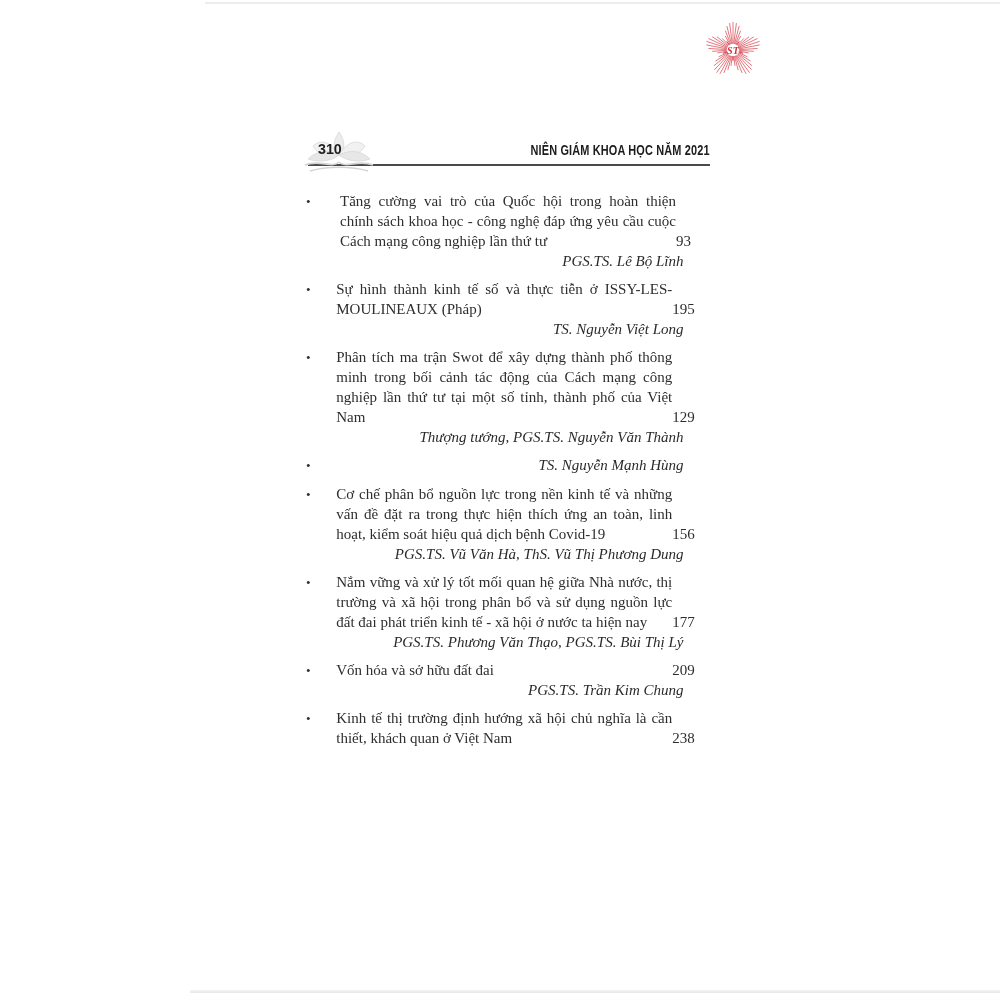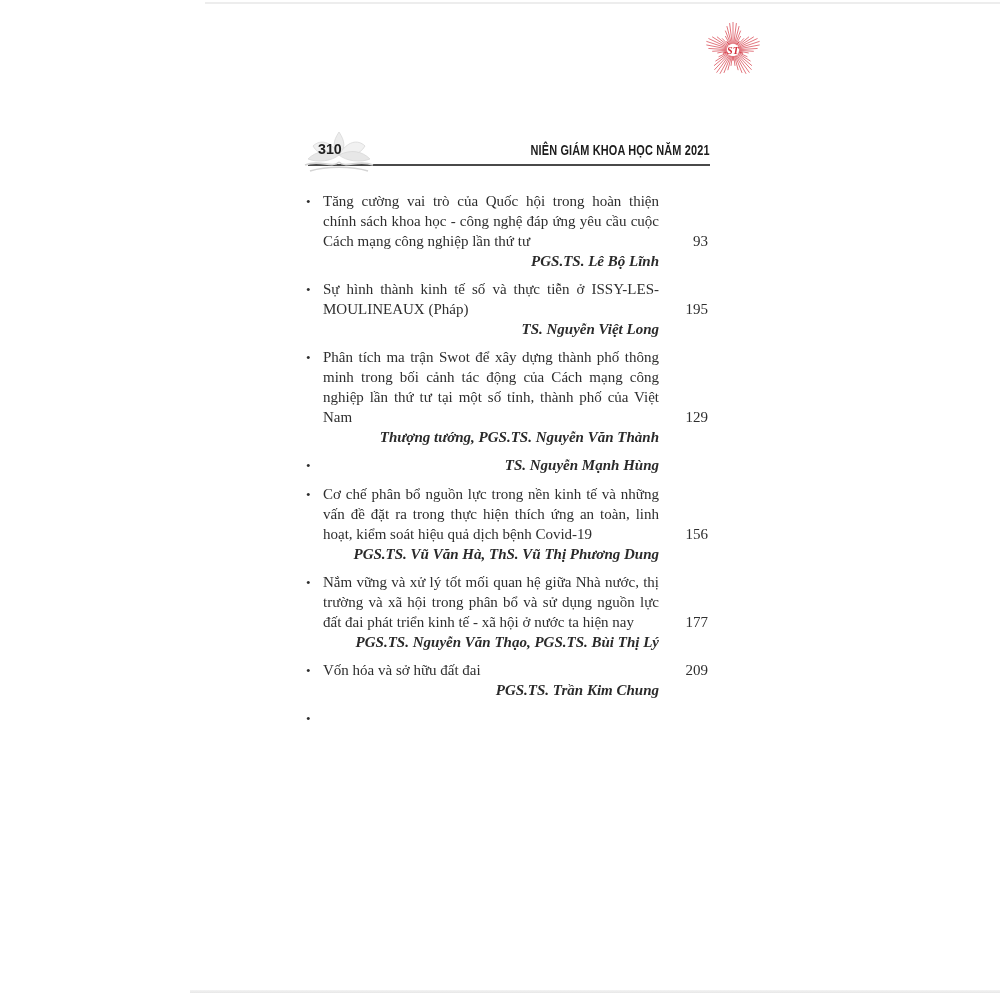--- a/index.html
+++ b/index.html
@@ -49,33 +49,33 @@
     letter-spacing:.2px;
   }
   .toc {
     position:absolute; left:306px; top:191px; width:402px;
   }
   .entry { display:flex; margin-bottom:8px; }
   .bullet {
     width:17px; font-size:13px; line-height:20px; color:#2d2d2d;
     padding-top:1px;
   }
-  .entry-body { flex:1; display:flex; flex-direction:column; }
+  .entry-body { flex:1; display:flex; flex-direction:column;align-items:center; }
   .title-row { display:flex; }
   .title {
     width:336px; text-align:justify;
     font-size:15px; line-height:20px; color:#2e2e2e;
   }
   .pagenum {
     flex:1; text-align:right; align-self:flex-end;
     font-size:15px; line-height:20px; color:#2e2e2e;
   }
   .author {
     width:336px; text-align:right; font-style:italic;
-    font-size:15px; line-height:20px; color:#2a2a2a;font-weight:bold;
+    font-size:15px; line-height:20px; color:#2a2a2a;
   }
 </style>
 </head>
 <body>
 
 <div class="scan-edge-top"></div>
 <div class="scan-edge-bottom"></div>
 
 <div class="logo">
   <svg viewBox="0 0 100 106">
@@ -212,34 +212,38 @@
     </div>
   </div>
 
   <div class="entry">
     <span class="bullet">•</span>
     <div class="entry-body">
       <div class="title-row">
         <div class="title">Nắm vững và xử lý tốt mối quan hệ giữa Nhà nước, thị trường và xã hội trong phân bổ và sử dụng nguồn lực đất đai phát triển kinh tế - xã hội ở nước ta hiện nay</div>
         <div class="pagenum">177</div>
       </div>
-      <div class="author">PGS.TS. Nguyễn Văn Thạo, PGS.TS. Bùi Thị Lý</div>
+      <div class="author">PGS.TS. Phương Văn Thạo, PGS.TS. Bùi Thị Lý</div>
     </div>
   </div>
 
   <div class="entry">
     <span class="bullet">•</span>
     <div class="entry-body">
       <div class="title-row">
         <div class="title">Vốn hóa và sở hữu đất đai</div>
         <div class="pagenum">209</div>
       </div>
       <div class="author">PGS.TS. Trần Kim Chung</div>
     </div>
   </div>
 
   <div class="entry">
     <span class="bullet">•</span>
     <div class="entry-body">
+      <div class="title-row">
+        <div class="title">Kinh tế thị trường định hướng xã hội chủ nghĩa là cần thiết, khách quan ở Việt Nam</div>
+        <div class="pagenum">238</div>
+      </div>
     </div>
   </div>
 
 </div>
 
 </body></html>

